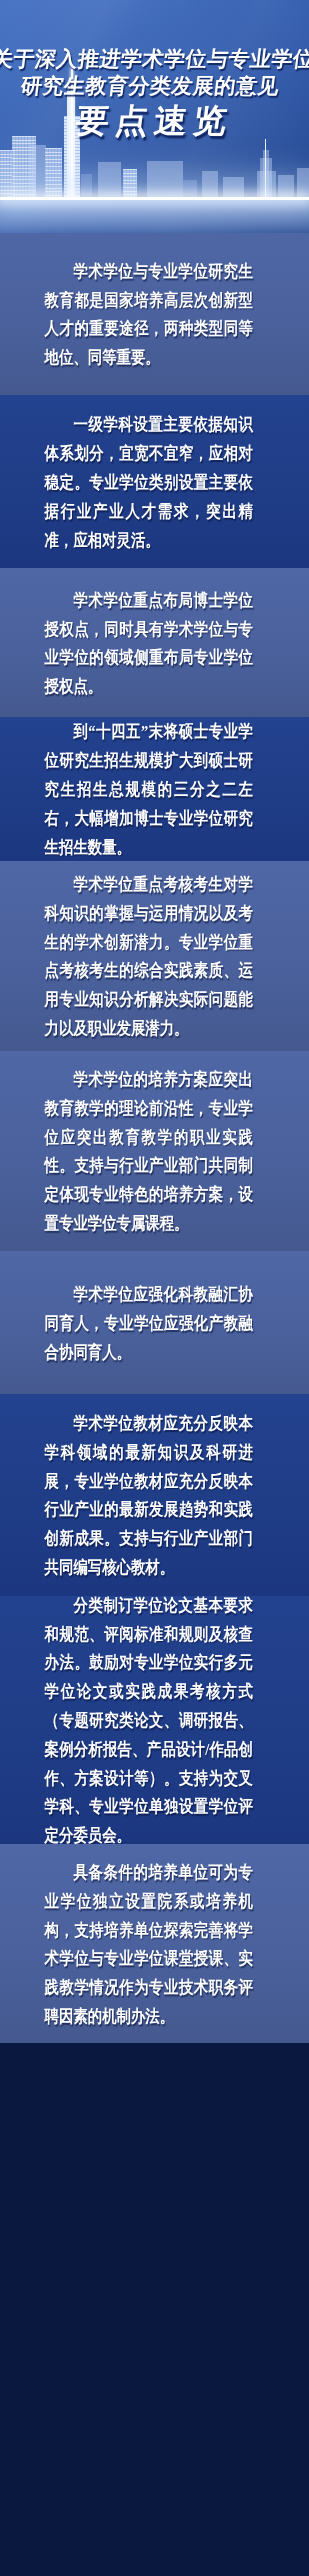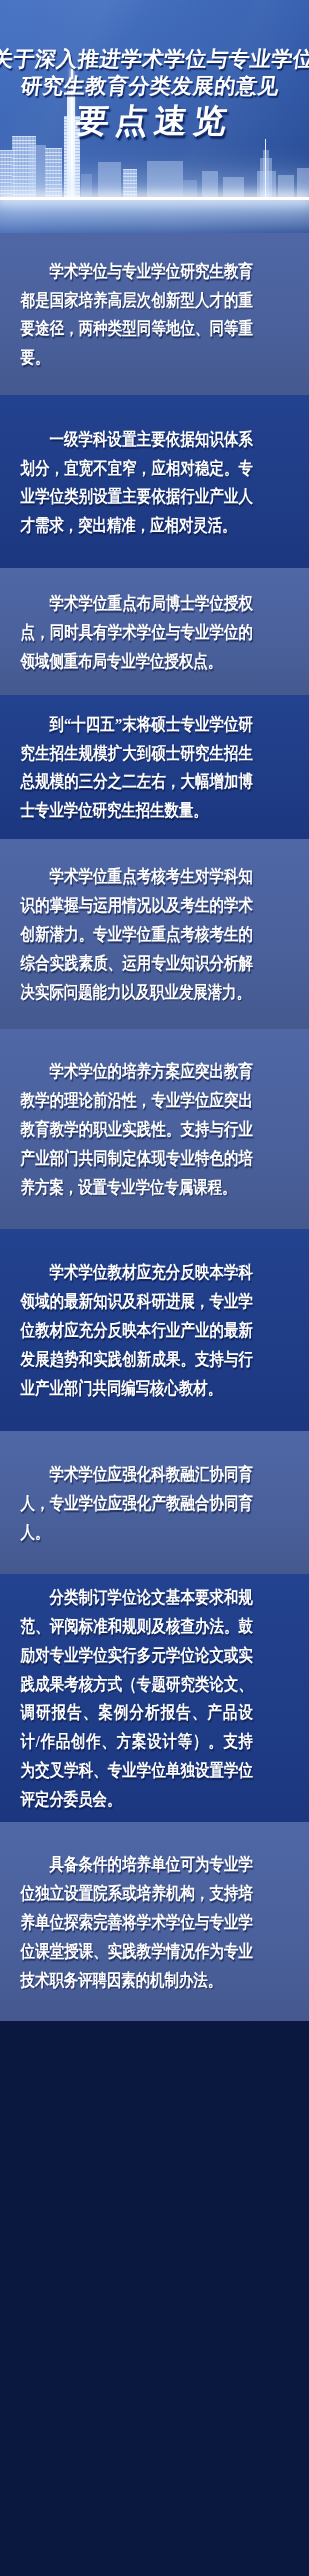--- a/index.html
+++ b/index.html
@@ -42,21 +42,21 @@
   .emp-base{left:257px;width:18.5px;height:26px;}
   .emp-mid{left:260px;width:12.4px;height:39px;}
   .emp-top{left:263px;width:6.2px;height:47px;}
   .emp-ant{left:265px;width:1px;height:58px;background:rgba(255,255,255,.9);}
   .ground{position:absolute;left:0;right:0;bottom:33px;height:2.6px;background:#ffffff;
           box-shadow:0 0 11.3px 3.6px rgba(255,255,255,.95),0 0 36px 13.4px rgba(205,228,255,.65);}
   .reflect{position:absolute;left:0;right:0;bottom:0;height:33px;
            background:linear-gradient(to bottom,rgba(200,222,252,.55),rgba(130,160,220,.10));}
 
   
-  .band{position:relative;display:flex;align-items:center;}
+  .band{position:relative;display:flex;align-items:center;padding-left:24px;}
   .band.light{background:linear-gradient(to bottom,#4f67a5 0%,#4a619d 55%,#45598f 100%);}
   .band.dark{background:linear-gradient(to bottom,#23428f 0%,#1f3c86 60%,#1c3780 100%);}
   .point-text{margin:0;padding:0 56px 0 20.6px;color:#fff;font-weight:bold;
               font-size:14.4px;line-height:24px;letter-spacing:0;
               text-align:justify;text-indent:2em;
               transform:scaleY(1.2);transform-origin:center center;
               text-shadow:1px 1.5px 1px rgba(6,16,55,.6);}
 </style>
 </head>
 <body>
@@ -102,37 +102,37 @@
       <div class="reflect"></div>
     </div>
   </div>
 
   <section class="band light" style="height:162px">
     <p class="point-text">学术学位与专业学位研究生教育都是国家培养高层次创新型人才的重要途径，两种类型同等地位、同等重要。</p>
   </section>
   <section class="band dark" style="height:173px">
     <p class="point-text">一级学科设置主要依据知识体系划分，宜宽不宜窄，应相对稳定。专业学位类别设置主要依据行业产业人才需求，突出精准，应相对灵活。</p>
   </section>
-  <section class="band light" style="height:127px">
+  <section class="band light" style="height:149px">
     <p class="point-text">学术学位重点布局博士学位授权点，同时具有学术学位与专业学位的领域侧重布局专业学位授权点。</p>
   </section>
   <section class="band dark" style="height:144px">
     <p class="point-text">到“十四五”末将硕士专业学位研究生招生规模扩大到硕士研究生招生总规模的三分之二左右，大幅增加博士专业学位研究生招生数量。</p>
   </section>
   <section class="band light" style="height:190px">
     <p class="point-text">学术学位重点考核考生对学科知识的掌握与运用情况以及考生的学术创新潜力。专业学位重点考核考生的综合实践素质、运用专业知识分析解决实际问题能力以及职业发展潜力。</p>
   </section>
   <section class="band light" style="height:200px">
     <p class="point-text">学术学位的培养方案应突出教育教学的理论前沿性，专业学位应突出教育教学的职业实践性。支持与行业产业部门共同制定体现专业特色的培养方案，设置专业学位专属课程。</p>
   </section>
+  <section class="band light" style="height:143px">
+    <p class="point-text">学术学位应强化科教融汇协同育人，专业学位应强化产教融合协同育人。</p>
+  </section>
   <section class="band dark" style="height:202px">
     <p class="point-text">学术学位教材应充分反映本学科领域的最新知识及科研进展，专业学位教材应充分反映本行业产业的最新发展趋势和实践创新成果。支持与行业产业部门共同编写核心教材。</p>
-  </section>
-  <section class="band light" style="height:143px">
-    <p class="point-text">学术学位应强化科教融汇协同育人，专业学位应强化产教融合协同育人。</p>
   </section>
   <section class="band dark" style="height:248px">
     <p class="point-text">分类制订学位论文基本要求和规范、评阅标准和规则及核查办法。鼓励对专业学位实行多元学位论文或实践成果考核方式（专题研究类论文、调研报告、案例分析报告、产品设计/作品创作、方案设计等）。支持为交叉学科、专业学位单独设置学位评定分委员会。</p>
   </section>
   <section class="band light" style="height:199px">
     <p class="point-text">具备条件的培养单位可为专业学位独立设置院系或培养机构，支持培养单位探索完善将学术学位与专业学位课堂授课、实践教学情况作为专业技术职务评聘因素的机制办法。</p>
   </section>
 
 </div>
 

